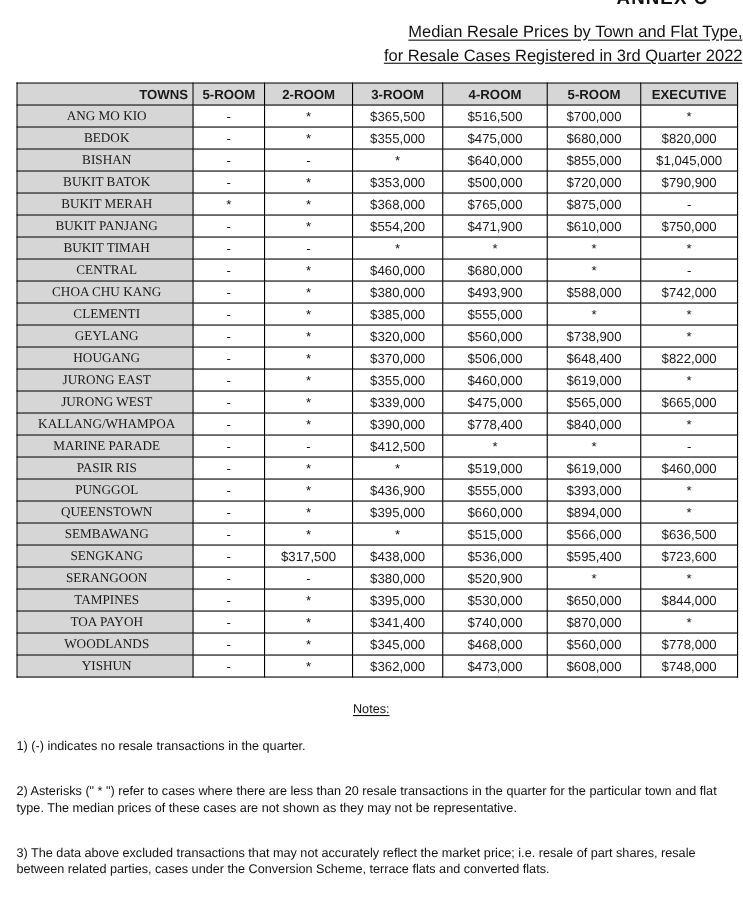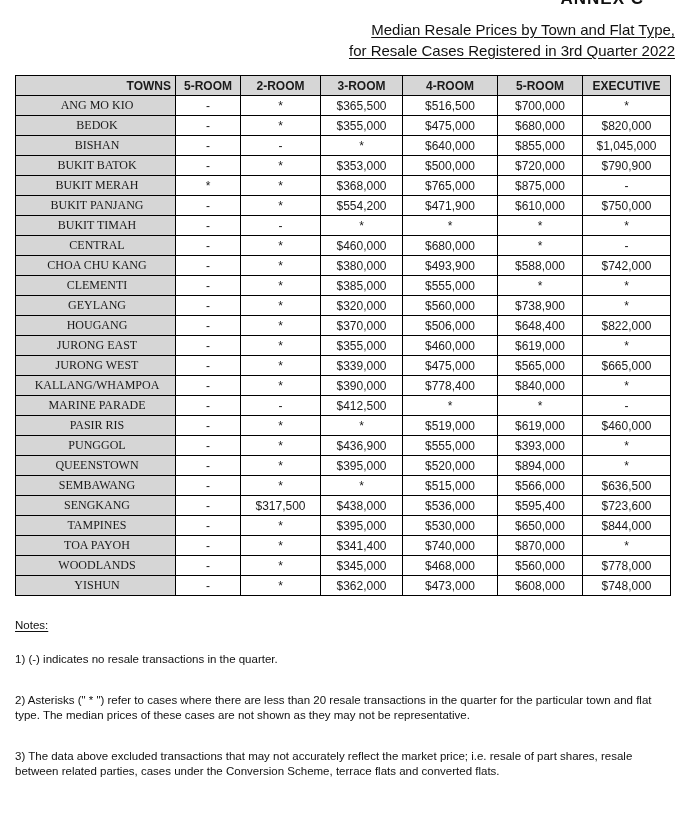--- a/index.html
+++ b/index.html
@@ -80,20 +80,21 @@
     margin: 22px 15px 0 15px;
     max-width: 645px;
     font-size: 11.5px;
     line-height: 15px;
     color: #111;
   }
   .notes .notes-heading {
     text-decoration: underline;
     text-underline-offset: 2px;
     margin: 0;
+    text-align: center;
   }
   .notes p.note-item {
     margin: 19px 0 0 0;
   }
   .notes p.note-item:nth-of-type(3),
   .notes p.note-item:nth-of-type(4) {
     margin-top: 26px;
   }
 </style>
 </head>
@@ -288,41 +289,50 @@
         <td class="val">$436,900</td>
         <td class="val">$555,000</td>
         <td class="val">$393,000</td>
         <td class="val">*</td>
       </tr>
       <tr>
         <td class="town">QUEENSTOWN</td>
         <td class="val">-</td>
         <td class="val">*</td>
         <td class="val">$395,000</td>
-        <td class="val">$520,000</td>
+        <td class="val">$660,000</td>
         <td class="val">$894,000</td>
         <td class="val">*</td>
       </tr>
       <tr>
         <td class="town">SEMBAWANG</td>
         <td class="val">-</td>
         <td class="val">*</td>
         <td class="val">*</td>
         <td class="val">$515,000</td>
         <td class="val">$566,000</td>
         <td class="val">$636,500</td>
       </tr>
       <tr>
         <td class="town">SENGKANG</td>
         <td class="val">-</td>
         <td class="val">$317,500</td>
         <td class="val">$438,000</td>
         <td class="val">$536,000</td>
         <td class="val">$595,400</td>
         <td class="val">$723,600</td>
+      </tr>
+      <tr>
+        <td class="town">SERANGOON</td>
+        <td class="val">-</td>
+        <td class="val">-</td>
+        <td class="val">$380,000</td>
+        <td class="val">$520,900</td>
+        <td class="val">*</td>
+        <td class="val">*</td>
       </tr>
       <tr>
         <td class="town">TAMPINES</td>
         <td class="val">-</td>
         <td class="val">*</td>
         <td class="val">$395,000</td>
         <td class="val">$530,000</td>
         <td class="val">$650,000</td>
         <td class="val">$844,000</td>
       </tr>

